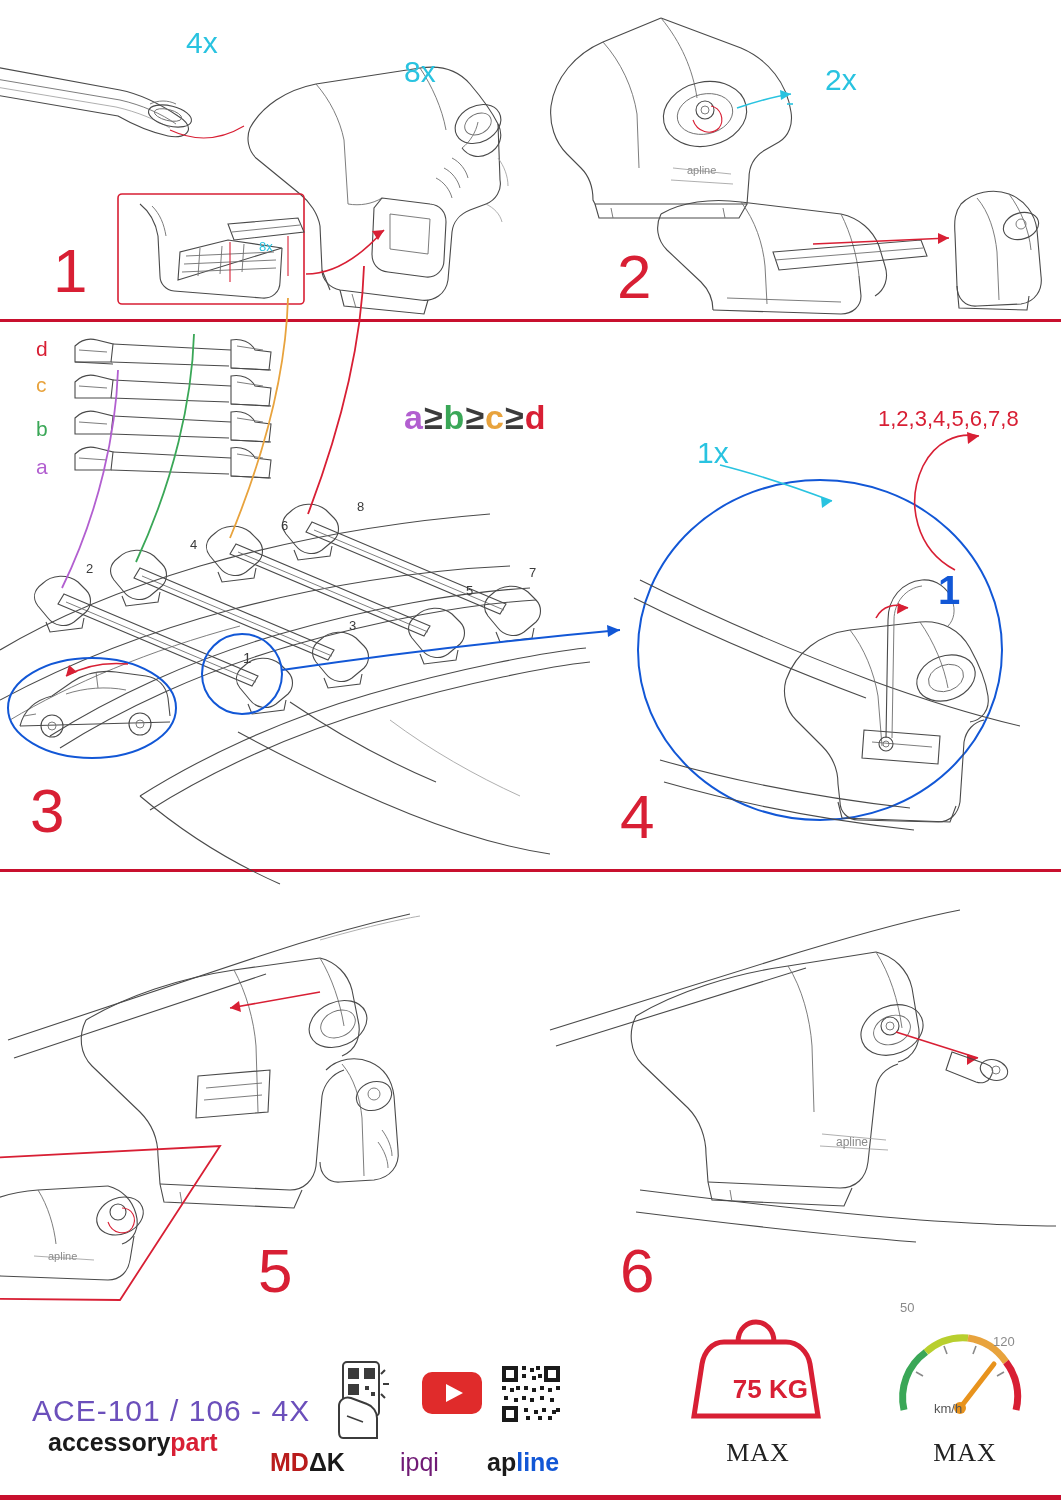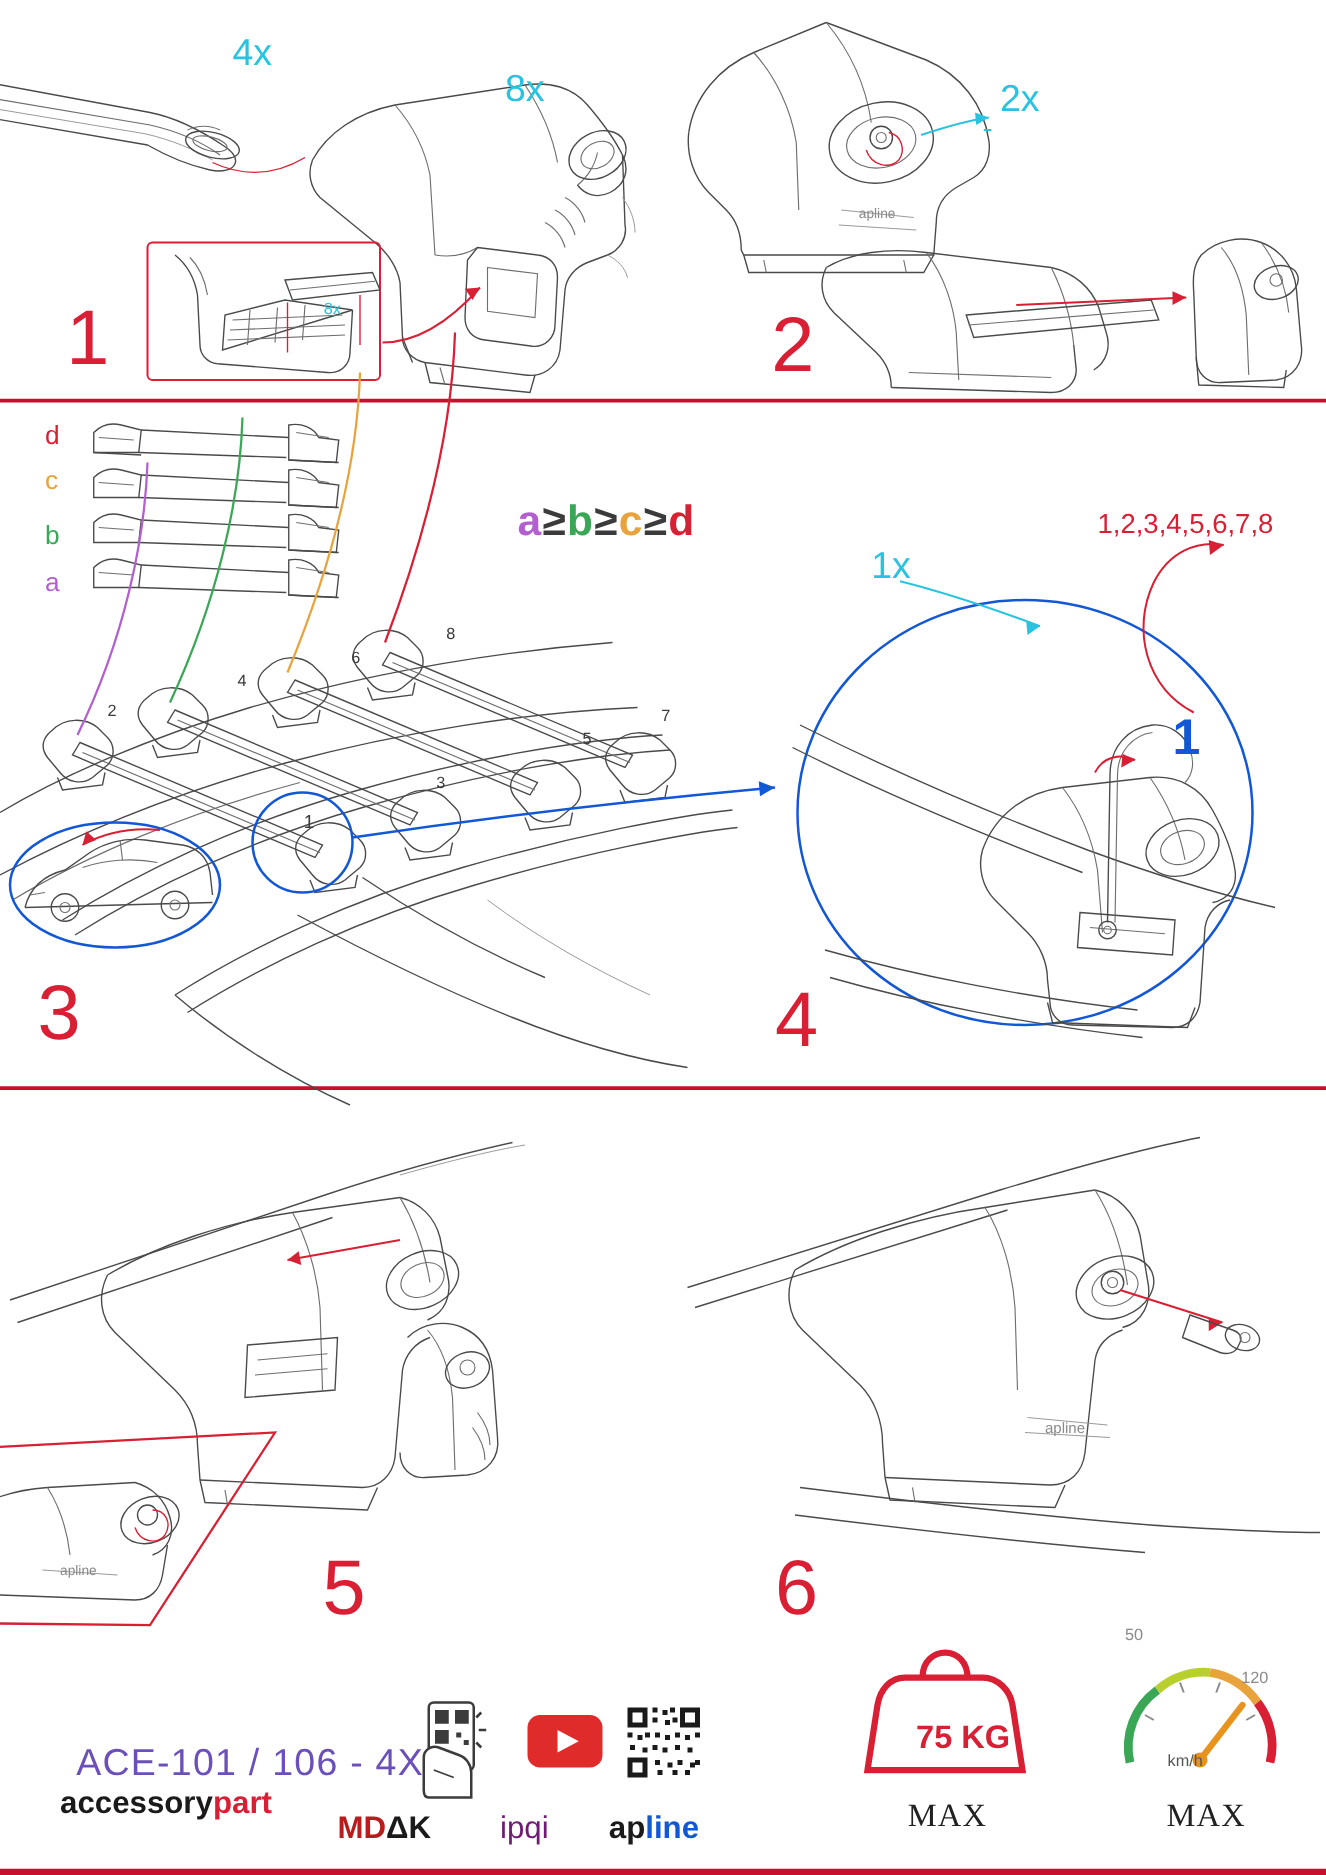--- a/index.html
+++ b/index.html
@@ -131,21 +131,21 @@
     <path class="st" d="M420 196 C432 184 452 180 468 186 C484 192 494 206 496 222 L500 268 C502 282 494 294 480 296 L436 298 C424 299 416 290 416 278 L414 226 C413 212 414 204 420 196 Z"></path>
     <path class="st2" d="M436 190 C448 204 454 224 456 244 L458 292"></path>
     <path class="st2" d="M468 186 C480 202 488 222 490 242"></path>
     <ellipse class="st" cx="480" cy="218" rx="18" ry="13" transform="rotate(-18 480 218)"></ellipse>
     <circle class="st2" cx="480" cy="216" r="5"></circle>
     <path class="st" d="M416 278 L418 300 L486 302 L488 288"></path>
 
     <path class="red" d="M272 236 L408 230"></path>
     <path d="M408 230 l-11 -5 l0 11 z" fill="#d81f34"></path>
   </svg>
-  <div class="qty" style="left:800px;top:65px">2x</div>
+  <div class="qty" style="left:825px;top:65px">2x</div>
   <div class="step-num" style="left:617px;top:246px;font-size:62px">2</div>
 
   <svg width="330" height="160" viewBox="0 0 330 160" style="position:absolute;left:55px;top:332px">
     <g class="st">
 
       <path d="M20 14 C26 8 34 6 42 8 L58 12 L56 30 L20 30 Z"></path>
       <path d="M20 30 L58 32"></path>
       <path d="M58 12 L176 18"></path>
       <path d="M56 30 L174 34"></path>
       <path d="M176 8 C186 6 196 10 200 18 L216 20 L214 38 L176 36 Z"></path>
@@ -190,21 +190,21 @@
     <g class="st2">
         <path d="M24 126 L52 128"></path>
         <path d="M182 122 L208 126"></path>
       </g>
   </svg>
   <div class="lab" style="left:36px;top:338px;color:#d81f34">d</div>
   <div class="lab" style="left:36px;top:374px;color:#e8a33d">c</div>
   <div class="lab" style="left:36px;top:418px;color:#3aa757">b</div>
   <div class="lab" style="left:36px;top:456px;color:#b25fd0">a</div>
 
-  <div class="ineq" style="left:414px;top:400px">
+  <div class="ineq" style="left:404px;top:400px">
     <span style="color:#b25fd0">a</span><span style="color:#3b3b3b">≥</span><span style="color:#3aa757">b</span><span style="color:#3b3b3b">≥</span><span style="color:#e8a33d">c</span><span style="color:#3b3b3b">≥</span><span style="color:#d81f34">d</span>
   </div>
 
   <svg width="600" height="420" viewBox="0 0 600 420" style="position:absolute;left:-10px;top:470px">
 
     <path class="st" d="M10 180 C60 150 130 120 210 96 C300 70 400 52 500 44"></path>
     <path class="st" d="M10 230 C70 198 150 164 240 140 C330 116 430 100 520 96"></path>
     <path class="st2" d="M20 250 C80 214 160 180 250 156"></path>
 
     <path class="st" d="M60 266 C120 228 200 190 290 164 C380 138 470 122 540 118"></path>
@@ -392,21 +392,21 @@
     <text x="296" y="246" font-size="12" fill="#8a8a8a" font-family="Liberation Sans">apline</text>
 
     <path class="red" d="M356 132 L438 158"></path>
     <path d="M438 158 l-11 -4 l0 11 z" fill="#d81f34"></path>
     <path class="st" d="M412 152 L446 164 C452 166 454 170 452 174 L450 178 C448 182 442 184 436 182 L406 170 Z"></path>
     <ellipse class="st" cx="454" cy="170" rx="14" ry="10" transform="rotate(18 454 170)"></ellipse>
     <circle class="st2" cx="456" cy="170" r="4"></circle>
   </svg>
   <div class="step-num" style="left:620px;top:1240px;font-size:62px">6</div>
 
-  <div class="footer-code" style="left:61px;top:1396px">ACE-101 / 106 - 4X</div>
+  <div class="footer-code" style="left:32px;top:1396px">ACE-101 / 106 - 4X</div>
 
   <div class="brand" style="left:48px;top:1430px">
     <span style="color:#1a1a1a">accessory</span><span style="color:#d81f34">part</span>
   </div>
 
   <svg width="56" height="80" viewBox="0 0 56 80" style="position:absolute;left:337px;top:1362px">
     <rect x="6" y="0" width="36" height="54" rx="4" fill="#ffffff" stroke="#3b3b3b" stroke-width="2"></rect>
     <rect x="11" y="6" width="11" height="11" fill="#3b3b3b"></rect>
     <rect x="27" y="6" width="11" height="11" fill="#3b3b3b"></rect>
     <rect x="11" y="22" width="11" height="11" fill="#3b3b3b"></rect>

